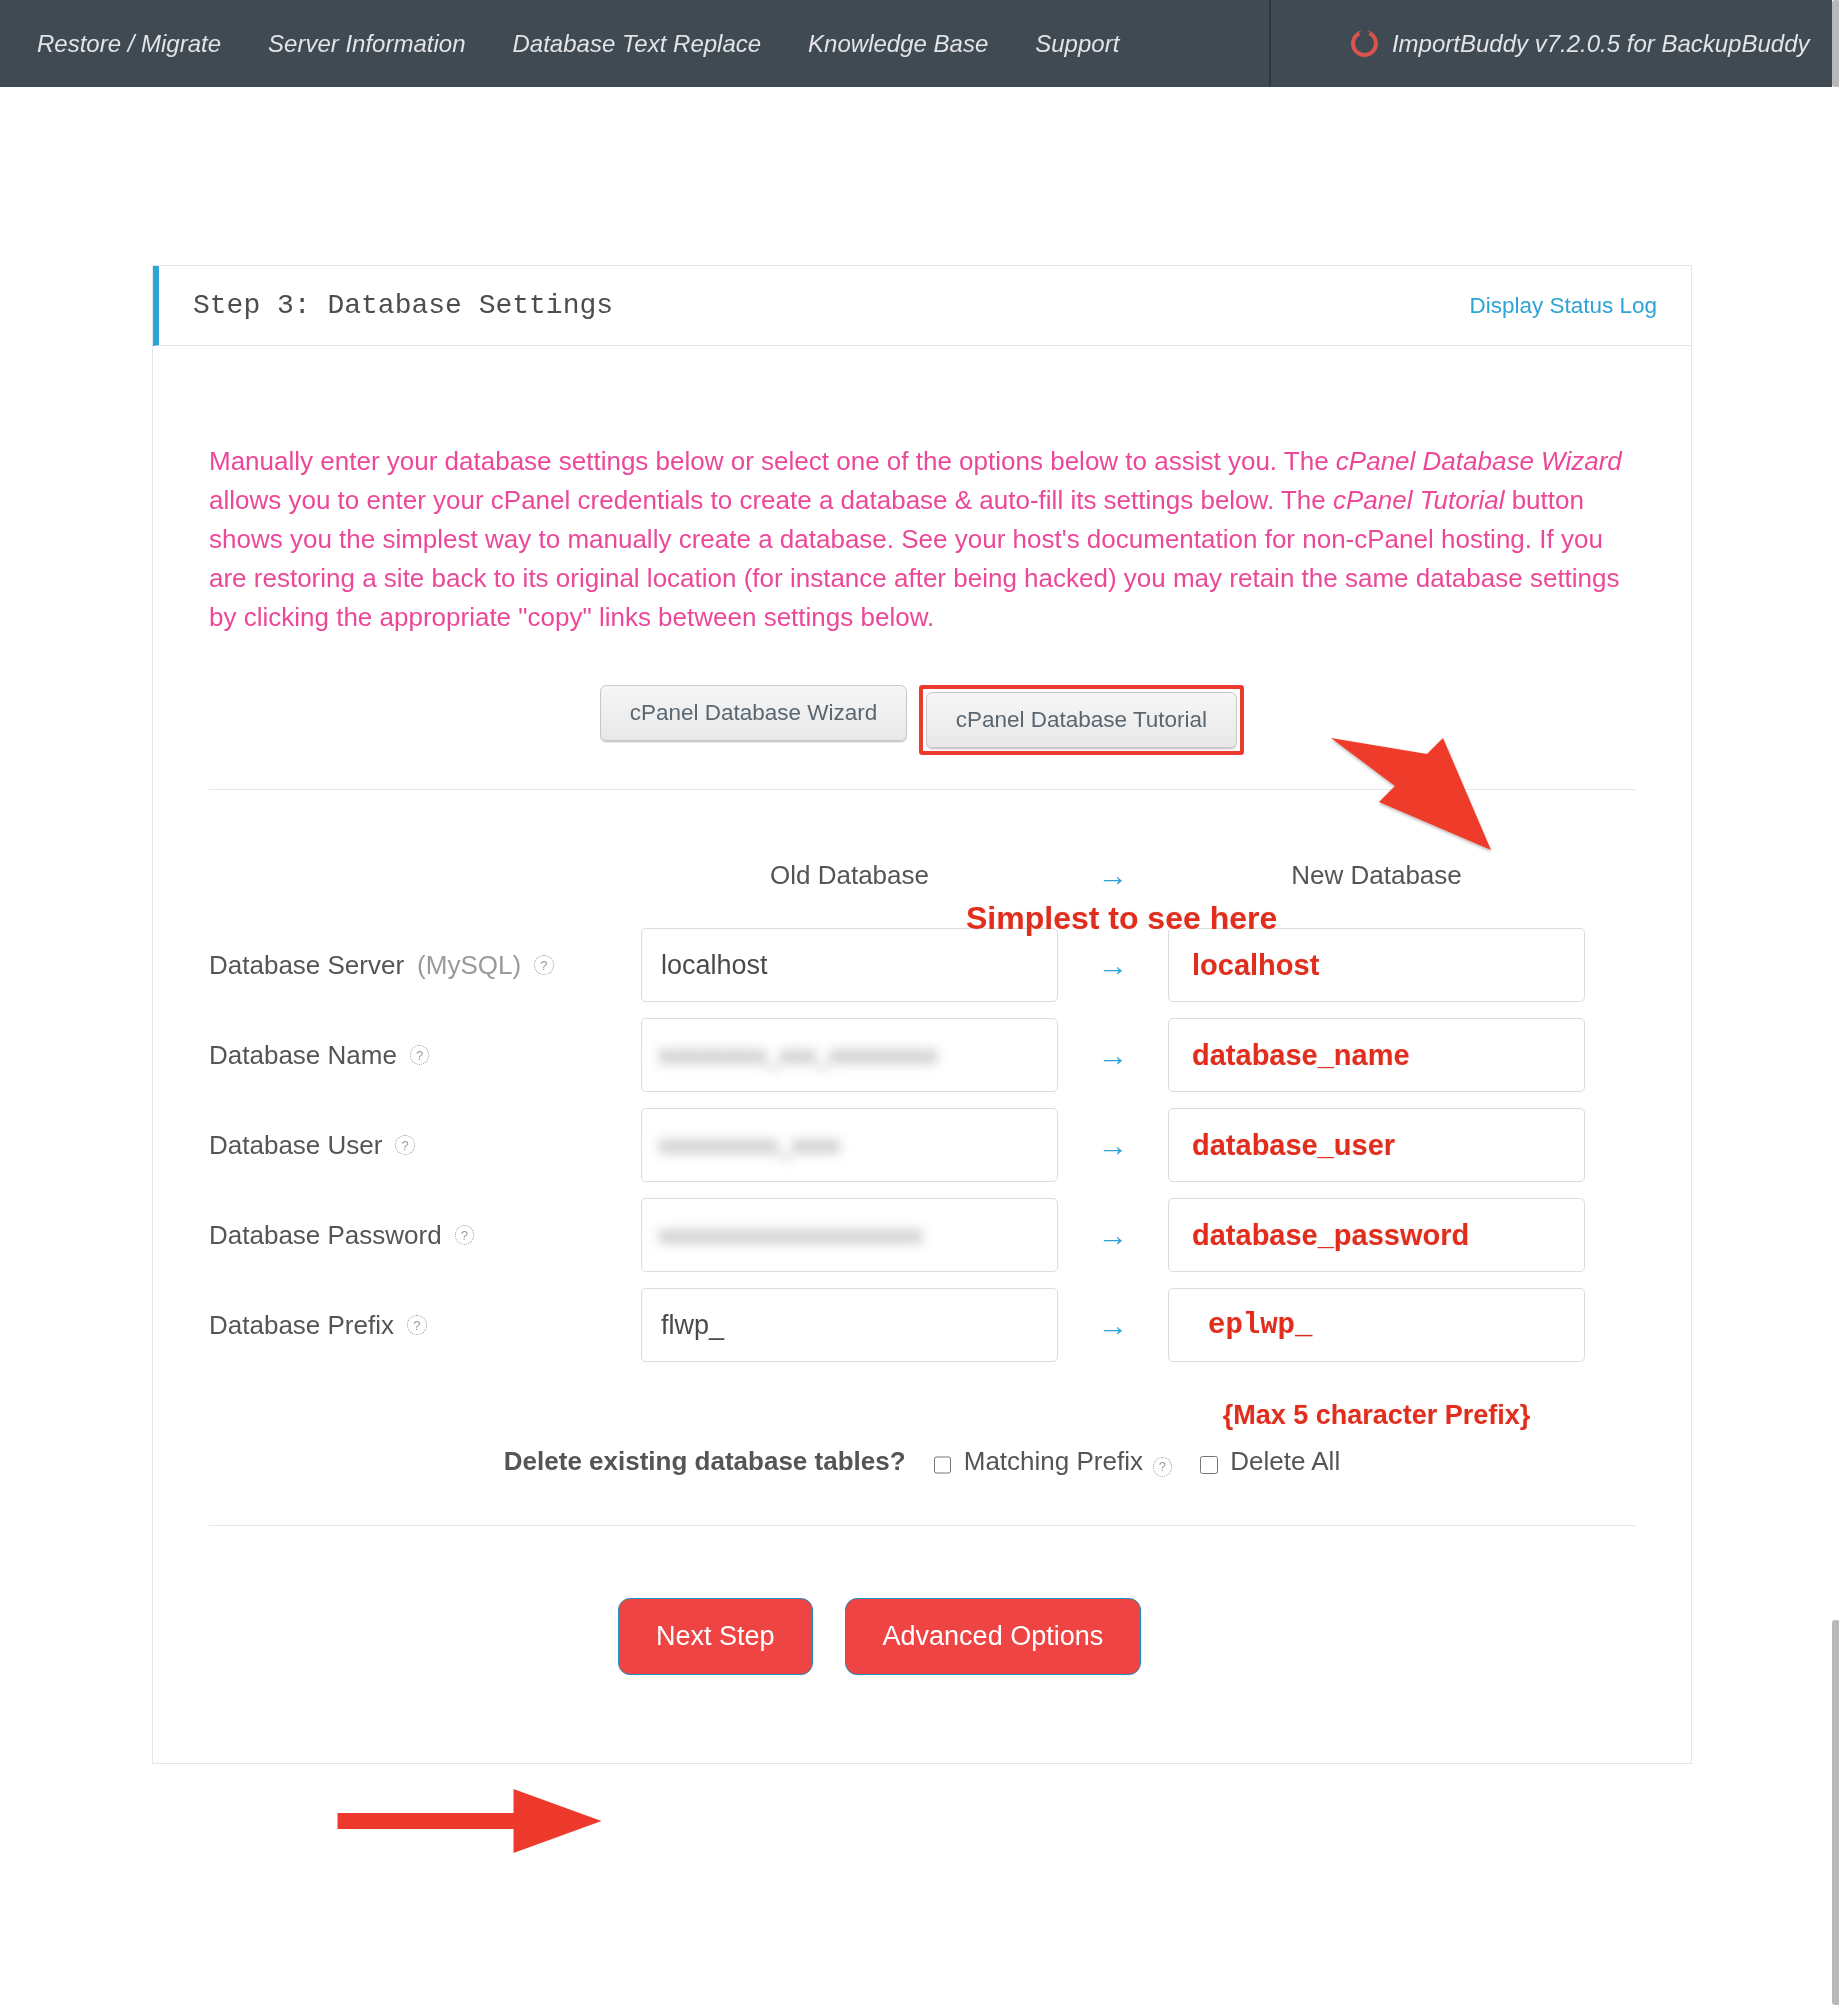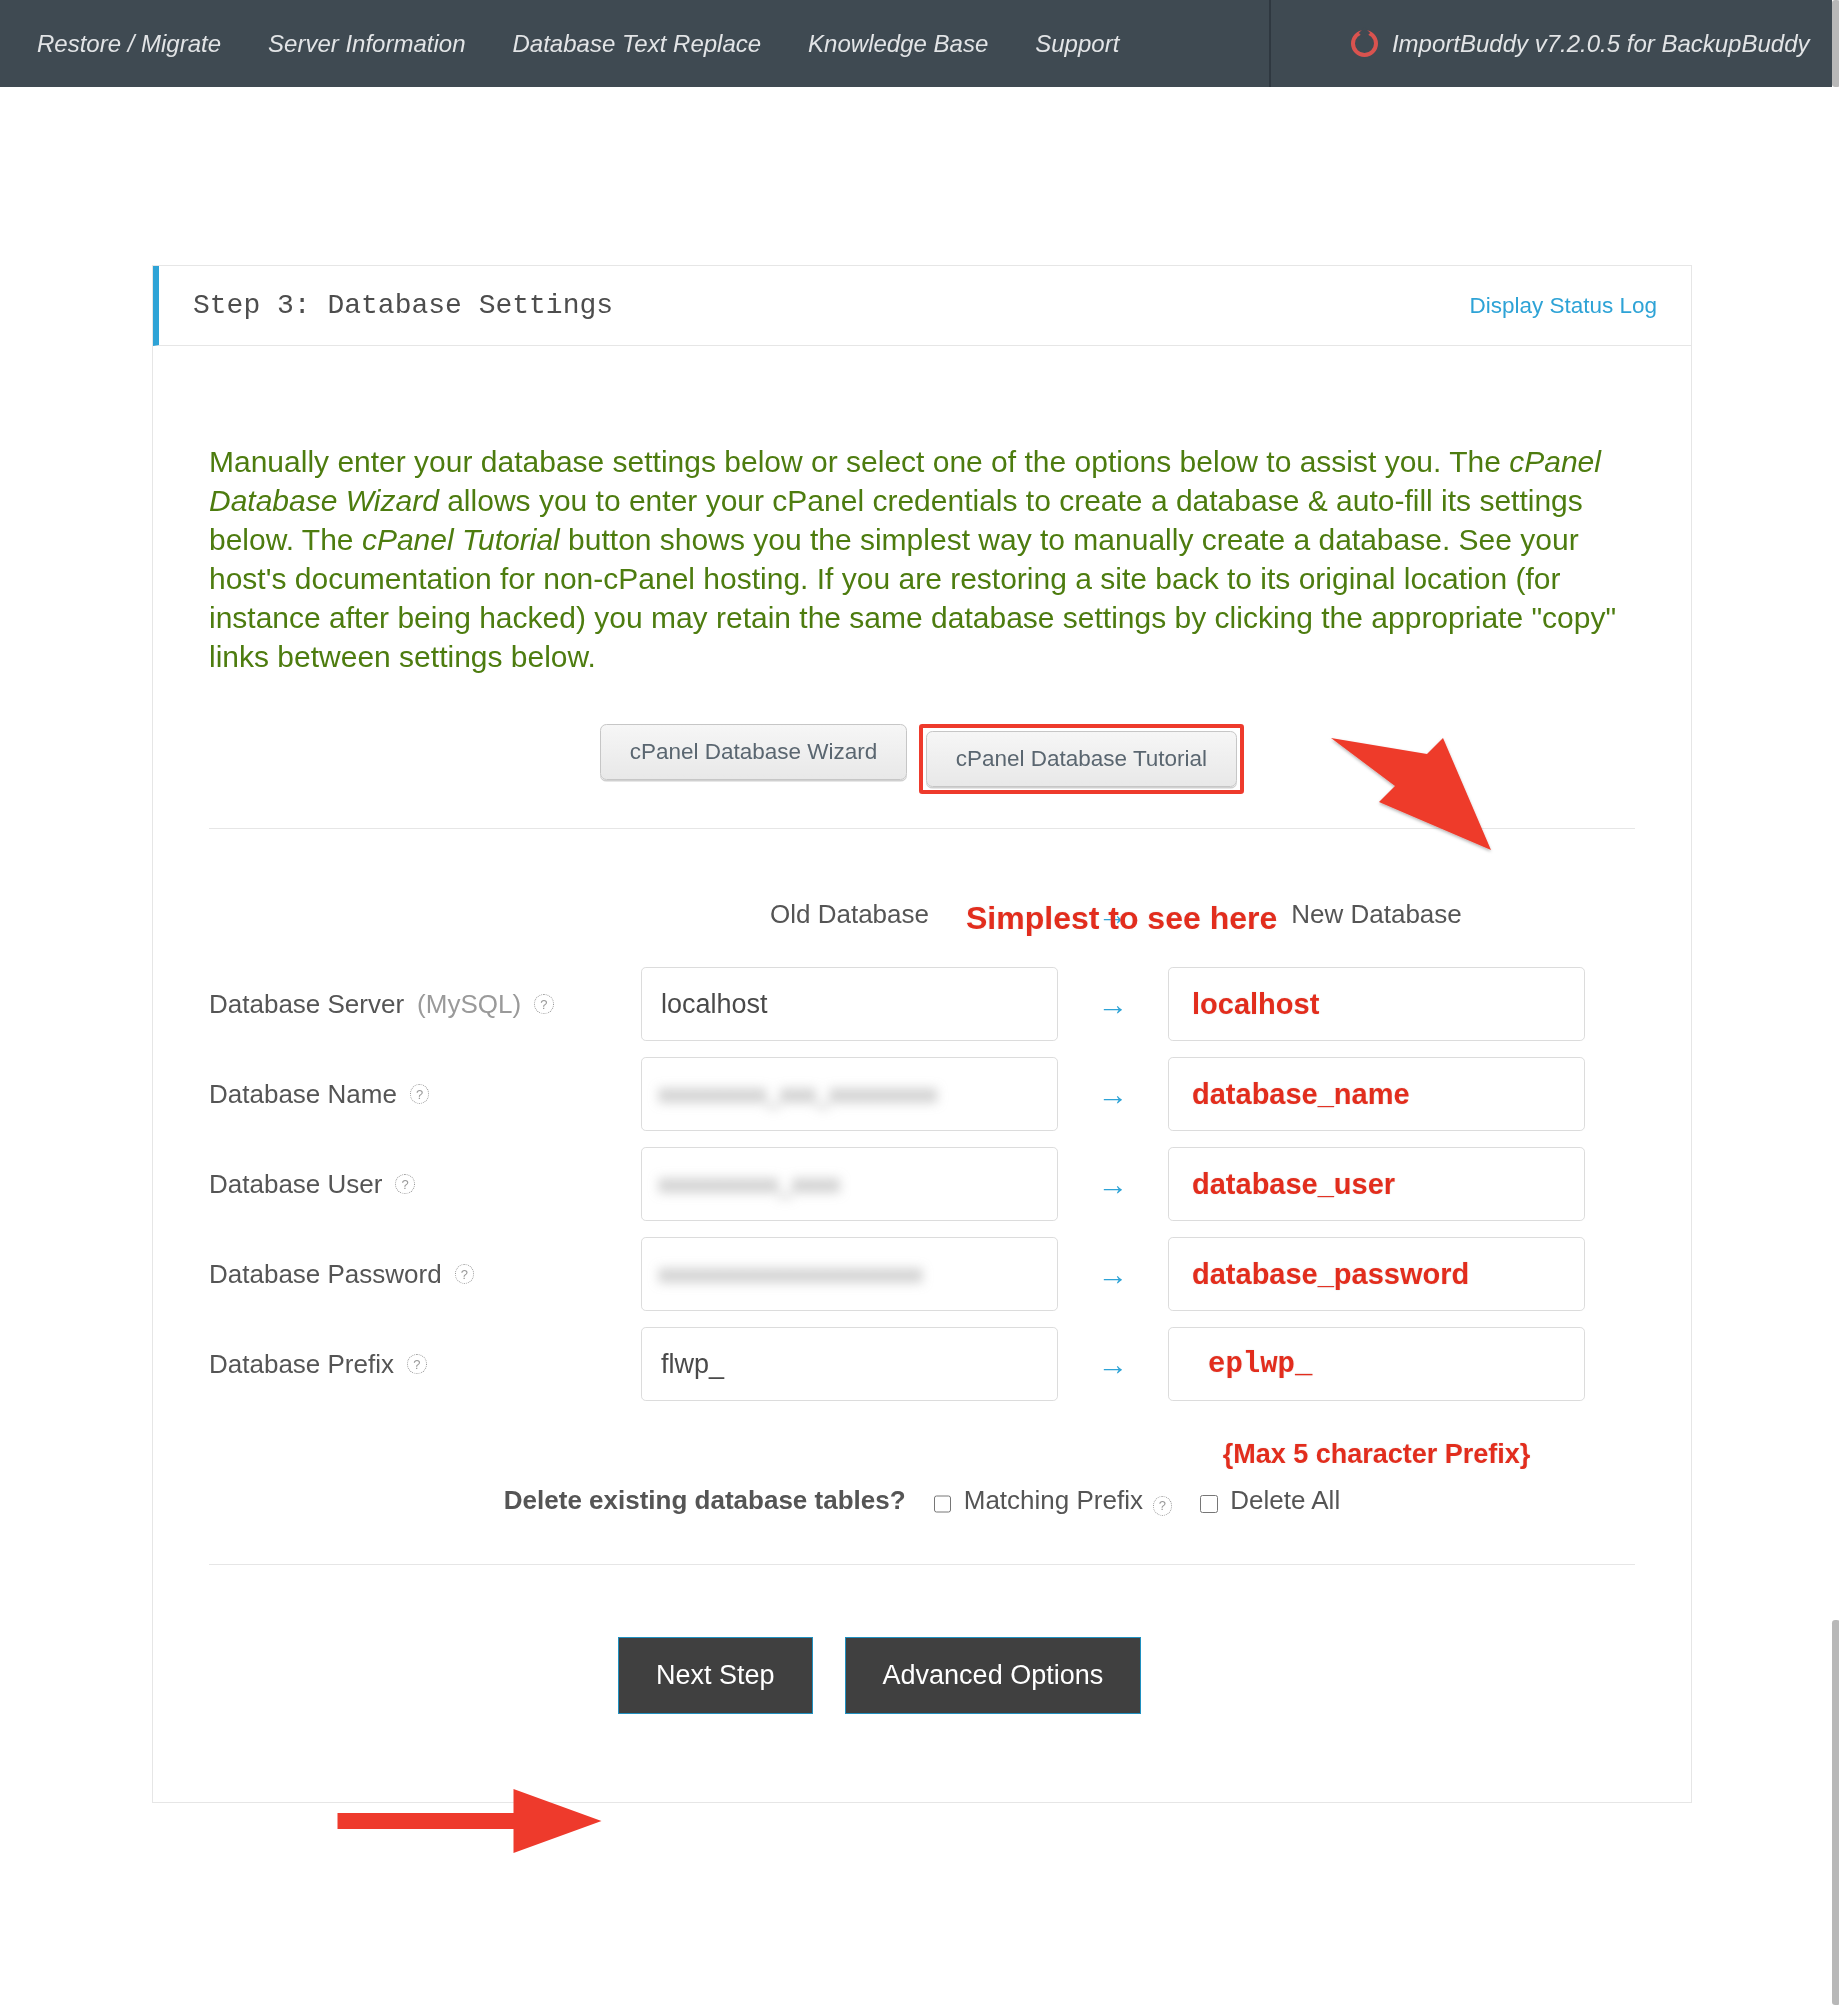--- a/index.html
+++ b/index.html
@@ -117,23 +117,23 @@
     font-family: Liberation Mono, monospace;
   }
   .status-log {
     color: #2ea3d6;
     font-size: 22.5px;
     cursor: pointer;
   }
 
   .intro {
     padding: 96px 56px 24px 56px;
-    font-size: 30px;
+    font-size: 26px;
     line-height: 39px;
-    color: #4d7c0f;
+    color: #ec4899;
   }
   em { font-style: italic; }
 
   .wizard-btn-row {
     text-align: center;
     margin-top: 24px;
     position: relative;
     height: 64px;
   }
   .wizard-btn-row .inner {
@@ -273,23 +273,23 @@
     margin: 72px 56px 88px 56px;
     display: flex;
     gap: 32px;
     align-items: center;
     position: relative;
     padding-left: 409px;
   }
   .primary-btn {
     height: 77px;
     padding: 0 37px;
-    background: #404040;
+    background: #ef4444;
     border: 0.8px solid #1f90c0;
-    border-radius: 0;
+    border-radius: 12px;
     font-size: 27px;
     color: #ffffff;
     cursor: pointer;
   }
 
   
   .arrow-svg {
     position: absolute;
     overflow: visible;
     pointer-events: none;

